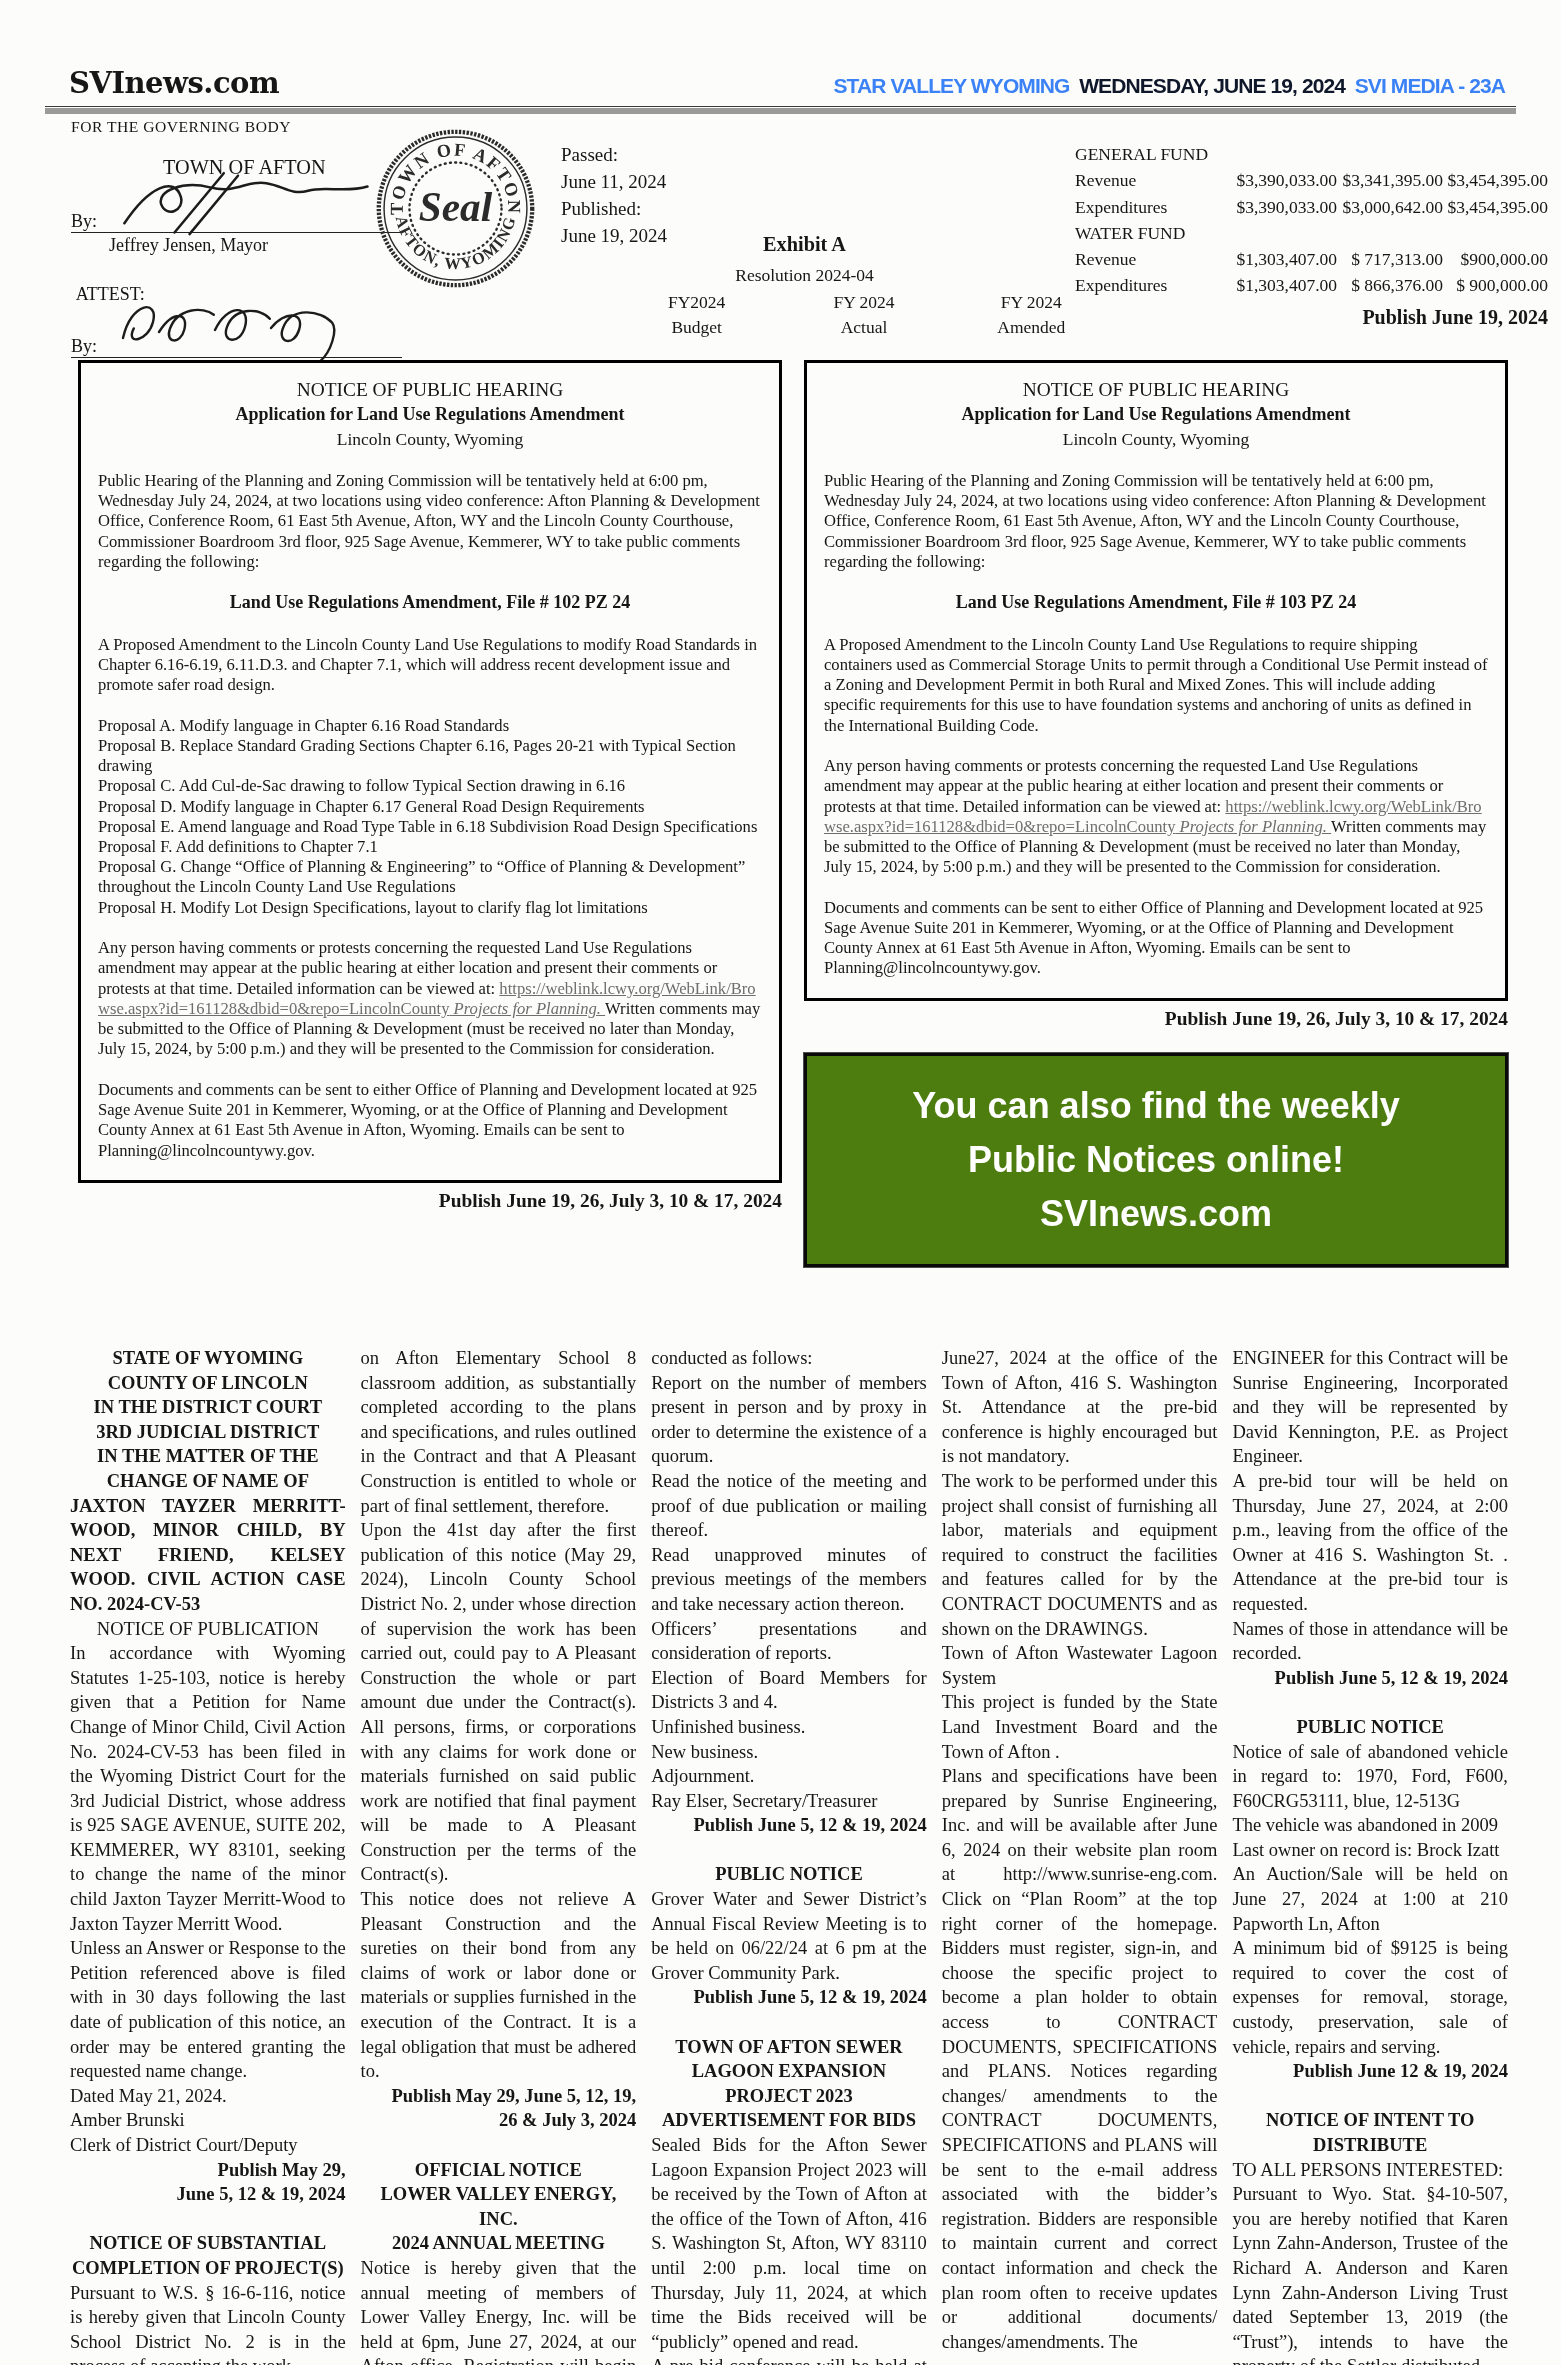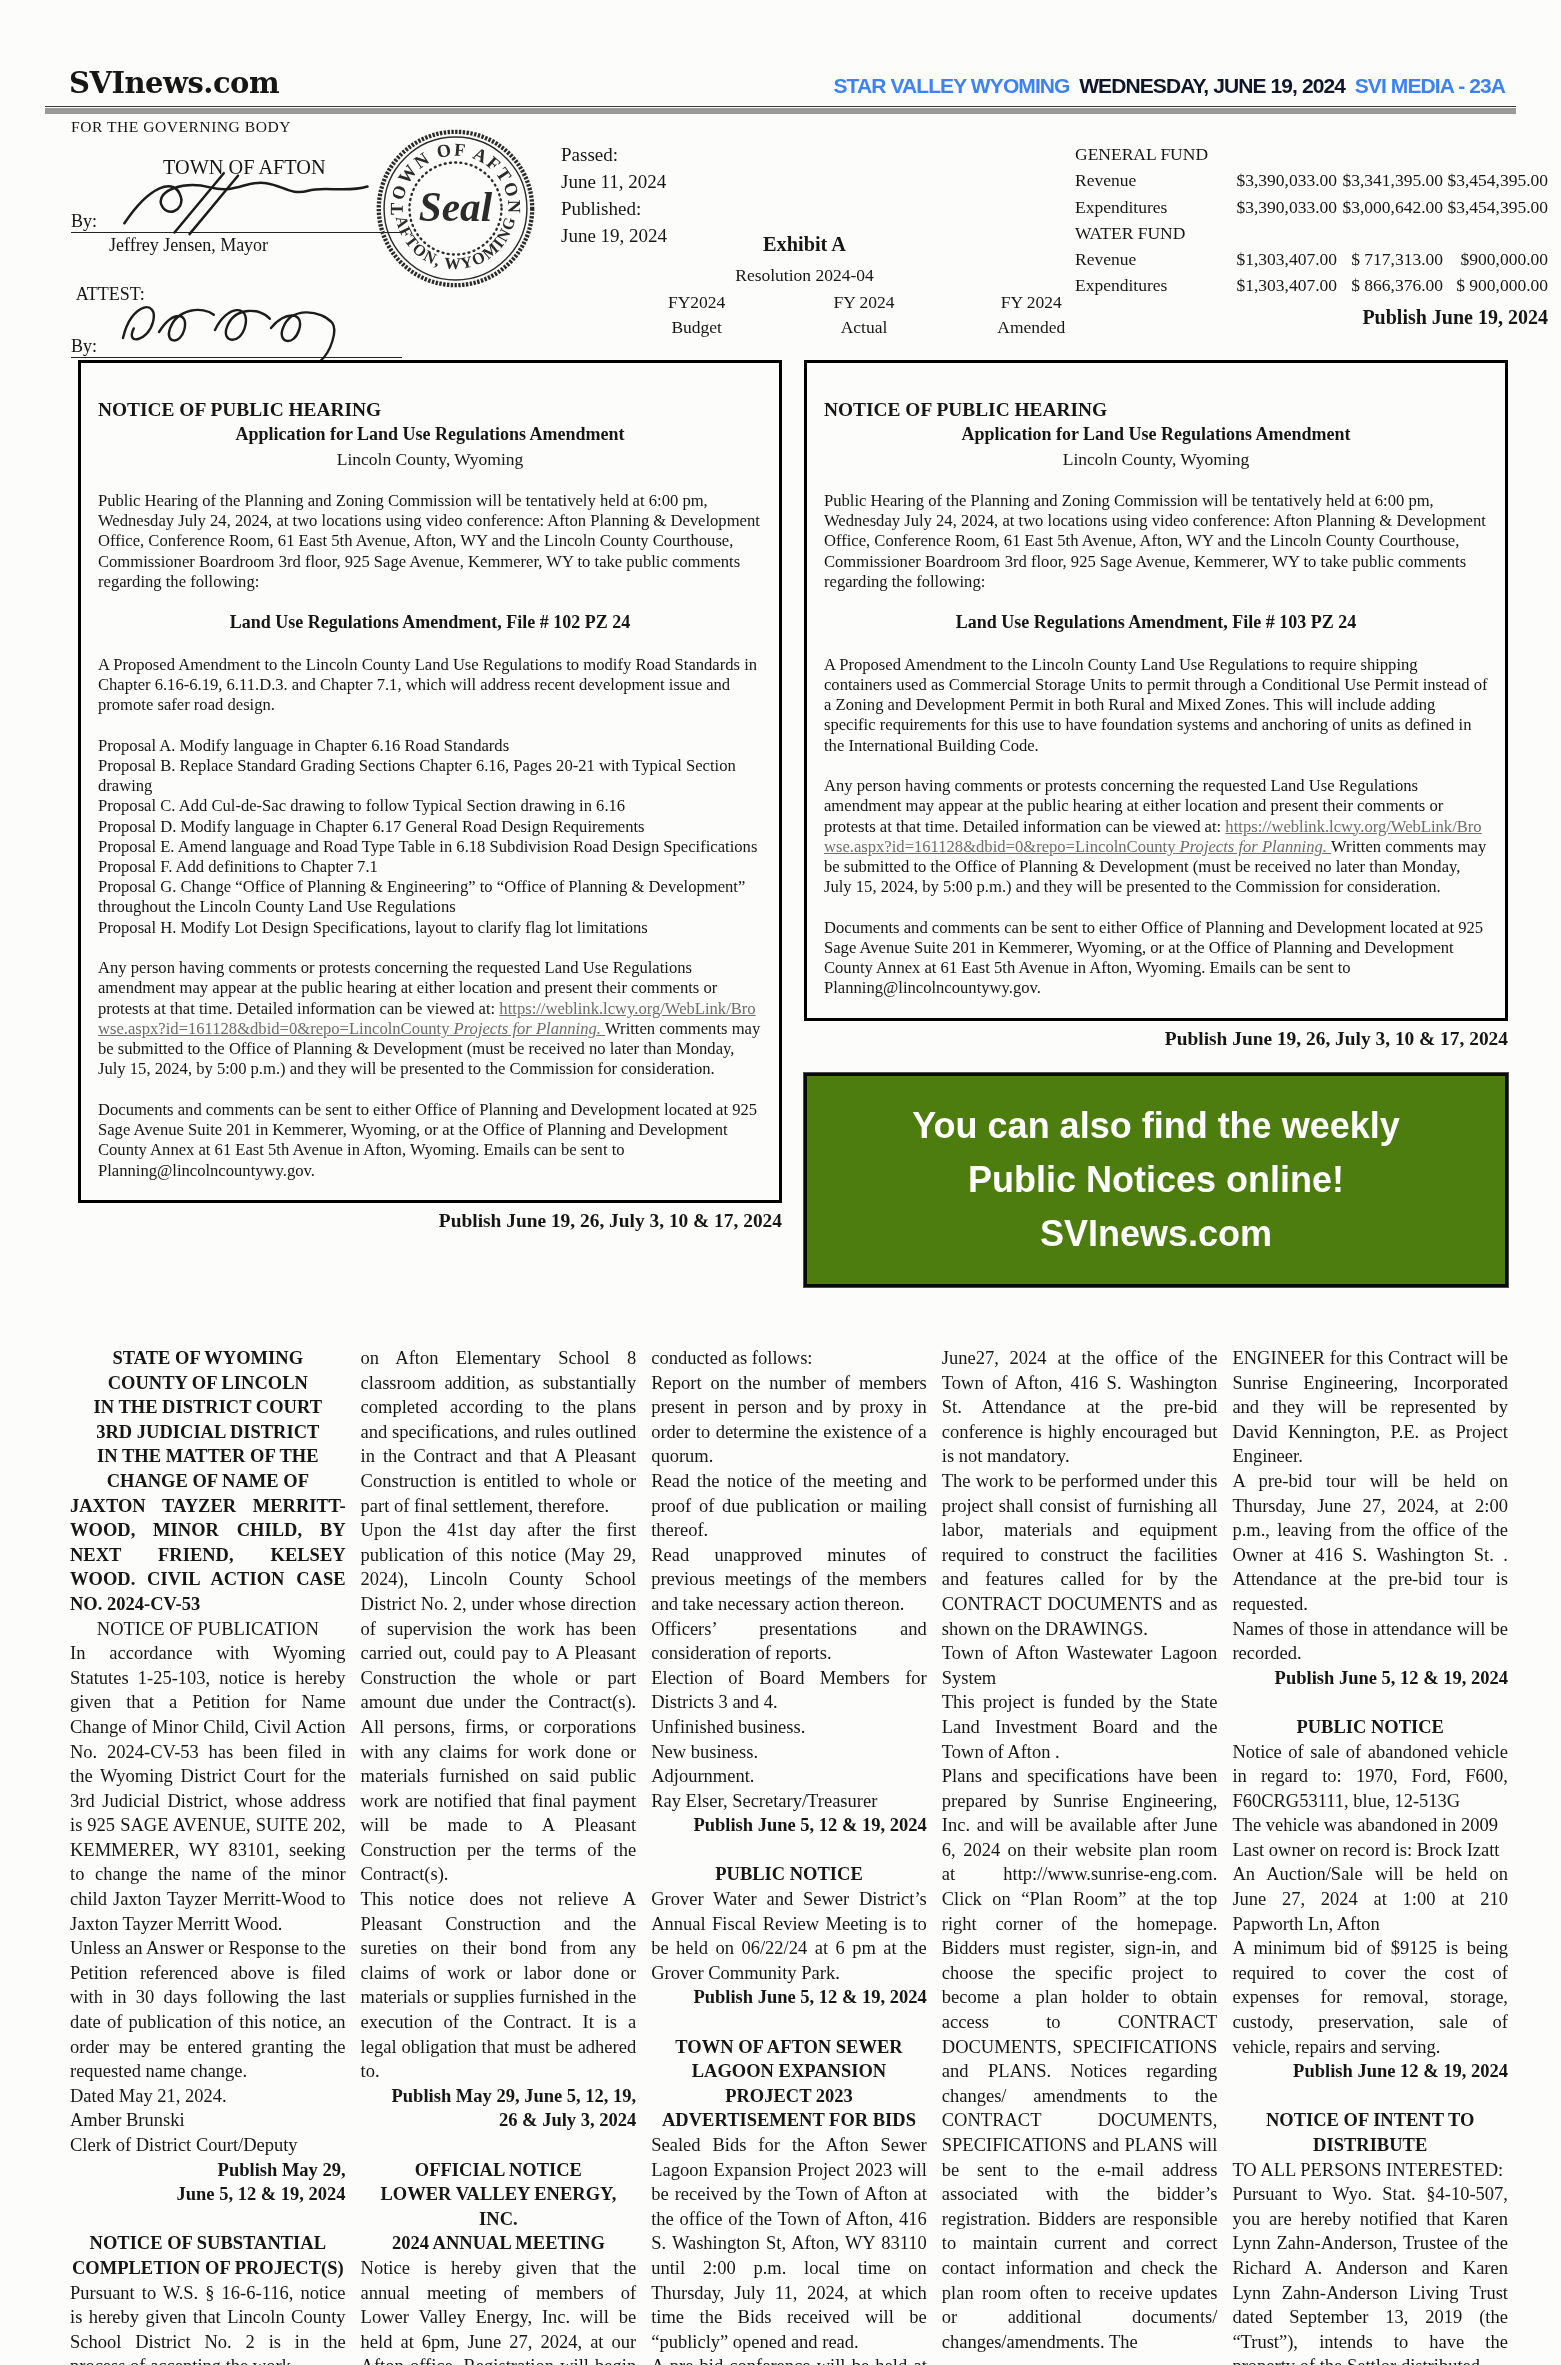--- a/index.html
+++ b/index.html
@@ -37,21 +37,21 @@
   .fund-row{display:flex;line-height:1.5;}
   .fund-label{flex:0 0 156px;}
   .fund-val{flex:0 0 106px;text-align:right;}
   .fund-val-last{flex:0 0 105px;}
   .funds-publish{font-weight:bold;font-size:20px;text-align:right;margin-top:7.6px;}
 
   
   .boxes{position:absolute;top:360px;left:78px;right:53px;display:flex;gap:22px;align-items:flex-start;}
   .box-col{flex:1;min-width:0;}
   .notice-box{border:3.3px solid #000;padding:15px 17px 19px;font-size:16.6px;line-height:1.22;background:#fcfcfb;}
-  .nb-title{text-align:left;font-weight:bold;font-size:19.4px;margin-top:20px;}
+  .nb-title{text-align:center;font-weight:normal;font-size:19.4px;}
   .nb-sub{text-align:center;font-weight:bold;font-size:18px;margin-top:2.8px;}
   .nb-loc{text-align:center;font-size:17.5px;margin-top:2.8px;}
   .nb-p{margin-top:20.3px;}
   .nb-file{margin-top:20.3px;text-align:center;font-weight:bold;font-size:18px;}
   .nb-line{margin:0;}
   .nb-link{color:#6e6e6e;text-decoration:underline;word-break:break-all;}
   .nb-link-i{color:#6e6e6e;text-decoration:underline;font-style:italic;}
   .nb-publish{font-weight:bold;font-size:19.4px;text-align:right;margin-top:7.6px;}
 
   

